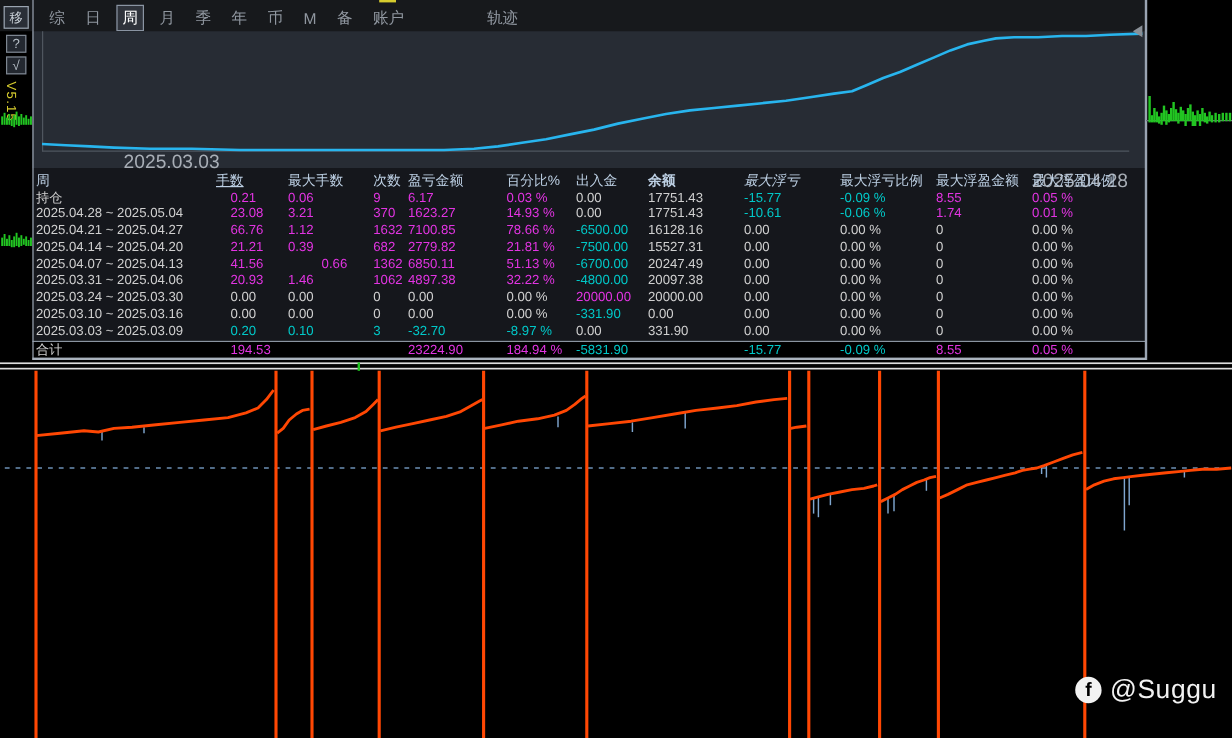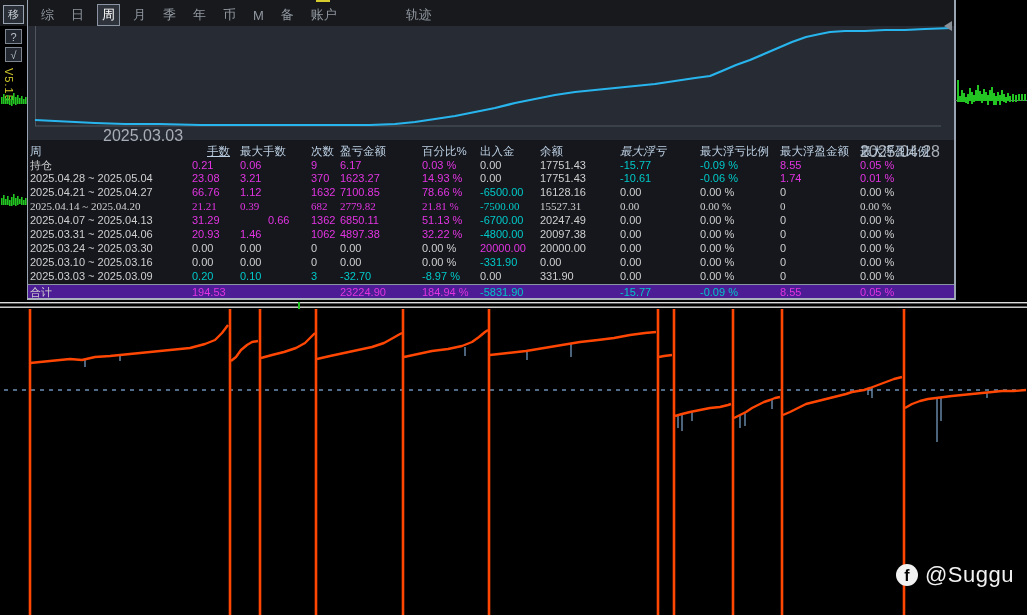--- a/index.html
+++ b/index.html
@@ -24,21 +24,21 @@
   #chart-date-right { right:15px;margin-top:16px; }
 
   
   .t-cell { position:absolute; font-size:11px; line-height:14px; white-space:nowrap; }
   .t-head { color:#bdd0e4; font-size:11.5px; }
   .c-m { color:#e234e2; }
   .c-c { color:#00c8c8; }
   .c-w { color:#cfcfcf; }
   .t-label { color:#cfcfcf; }
   .t-row { position:absolute; left:0; width:928px; height:14px; }
-  .t-row.total { background:#4c1d95; border-top:1px solid #8a94a0; height:15px; }
+  .t-row.total { background:#000000; border-top:1px solid #8a94a0; height:15px; }
 
   
   .tool-btn { position:absolute; background:#232830; border:1px solid #7d8691; color:#b8c0c8;
     font-size:11px; display:flex; align-items:center; justify-content:center; cursor:default; }
   #btn-move { left:3px; top:5px; width:21px; height:19px; border-color:#9aa4b0; background:#2a2f37; color:#ccd3da; }
   #btn-help { left:5px; top:29px; width:17px; height:15px; }
   #btn-check { left:5px; top:47px; width:17px; height:15px; }
   #version-tag { position:absolute; left:3px; top:68px; color:#d6cc2e; font-size:11px;
     writing-mode:vertical-rl; text-orientation:mixed; letter-spacing:1px; }
 
@@ -73,27 +73,27 @@
           <span class="menu-item trail">轨迹</span>
         </div>
     </div>
     <div id="win-content">
       <div id="chart-strip">
         <span id="chart-date-left" class="chart-date">2025.03.03</span>
         <span id="chart-date-right" class="chart-date">2025.04.28</span>
       </div>
       <div id="stats-table">
           <span class="t-cell t-head" style="left: 3px; top: 118px;">周</span>
-          <span class="t-cell t-head" style="left: 180px; top: 118px; text-decoration: underline;">手数</span>
+          <span class="t-cell t-head" style="left: 153px; top: 118px; text-decoration: underline;">手数</span>
           <span class="t-cell t-head" style="left: 213px; top: 118px;">最大手数</span>
           <span class="t-cell t-head" style="left: 284px; top: 118px;">次数</span>
           <span class="t-cell t-head" style="left: 313px; top: 118px;">盈亏金额</span>
           <span class="t-cell t-head" style="left: 395px; top: 118px;">百分比%</span>
           <span class="t-cell t-head" style="left: 453px; top: 118px;">出入金</span>
-          <span class="t-cell t-head" style="left: 513px; top: 118px;">余额</span>
+          <span class="t-cell t-head" style="left: 513px; top: 118px; font-weight: bold;">余额</span>
           <span class="t-cell t-head" style="left: 593px; top: 118px; font-style: italic;">最大浮亏</span>
           <span class="t-cell t-head" style="left: 673px; top: 118px;">最大浮亏比例</span>
           <span class="t-cell t-head" style="left: 753px; top: 118px;">最大浮盈金额</span>
           <span class="t-cell t-head" style="left: 833px; top: 118px;">最大浮盈比例</span>
           <div class="t-row" style="top: 132px;">
             <span class="t-cell t-label" style="left: 3px; top: 0px;">持仓</span>
             <span class="t-cell c-m" style="left: 165px; top: 0px;">0.21</span>
             <span class="t-cell c-m" style="left: 213px; top: 0px;">0.06</span>
             <span class="t-cell c-m" style="left: 284px; top: 0px;">9</span>
             <span class="t-cell c-m" style="left: 313px; top: 0px;">6.17</span>
@@ -126,37 +126,37 @@
             <span class="t-cell c-m" style="left: 284px; top: 0px;">1632</span>
             <span class="t-cell c-m" style="left: 313px; top: 0px;">7100.85</span>
             <span class="t-cell c-m" style="left: 395px; top: 0px;">78.66 %</span>
             <span class="t-cell c-c" style="left: 453px; top: 0px;">-6500.00</span>
             <span class="t-cell c-w" style="left: 513px; top: 0px;">16128.16</span>
             <span class="t-cell c-w" style="left: 593px; top: 0px;">0.00</span>
             <span class="t-cell c-w" style="left: 673px; top: 0px;">0.00 %</span>
             <span class="t-cell c-w" style="left: 753px; top: 0px;">0</span>
             <span class="t-cell c-w" style="left: 833px; top: 0px;">0.00 %</span>
           </div>
-          <div class="t-row" style="top: 173px; font-family: Liberation Serif, serif;">
+          <div class="t-row" style="top: 173px;">
             <span class="t-cell t-label" style="left: 3px; top: 0px;">2025.04.14 ~ 2025.04.20</span>
             <span class="t-cell c-m" style="left: 165px; top: 0px;">21.21</span>
             <span class="t-cell c-m" style="left: 213px; top: 0px;">0.39</span>
             <span class="t-cell c-m" style="left: 284px; top: 0px;">682</span>
             <span class="t-cell c-m" style="left: 313px; top: 0px;">2779.82</span>
             <span class="t-cell c-m" style="left: 395px; top: 0px;">21.81 %</span>
             <span class="t-cell c-c" style="left: 453px; top: 0px;">-7500.00</span>
             <span class="t-cell c-w" style="left: 513px; top: 0px;">15527.31</span>
             <span class="t-cell c-w" style="left: 593px; top: 0px;">0.00</span>
             <span class="t-cell c-w" style="left: 673px; top: 0px;">0.00 %</span>
             <span class="t-cell c-w" style="left: 753px; top: 0px;">0</span>
             <span class="t-cell c-w" style="left: 833px; top: 0px;">0.00 %</span>
           </div>
           <div class="t-row" style="top: 187px;">
             <span class="t-cell t-label" style="left: 3px; top: 0px;">2025.04.07 ~ 2025.04.13</span>
-            <span class="t-cell c-m" style="left: 165px; top: 0px;">31.29</span>
+            <span class="t-cell c-m" style="left: 165px; top: 0px;">41.56</span>
             <span class="t-cell c-m" style="left: 213px; top: 0px; margin-left: 28px;">0.66</span>
             <span class="t-cell c-m" style="left: 284px; top: 0px;">1362</span>
             <span class="t-cell c-m" style="left: 313px; top: 0px;">6850.11</span>
             <span class="t-cell c-m" style="left: 395px; top: 0px;">51.13 %</span>
             <span class="t-cell c-c" style="left: 453px; top: 0px;">-6700.00</span>
             <span class="t-cell c-w" style="left: 513px; top: 0px;">20247.49</span>
             <span class="t-cell c-w" style="left: 593px; top: 0px;">0.00</span>
             <span class="t-cell c-w" style="left: 673px; top: 0px;">0.00 %</span>
             <span class="t-cell c-w" style="left: 753px; top: 0px;">0</span>
             <span class="t-cell c-w" style="left: 833px; top: 0px;">0.00 %</span>

